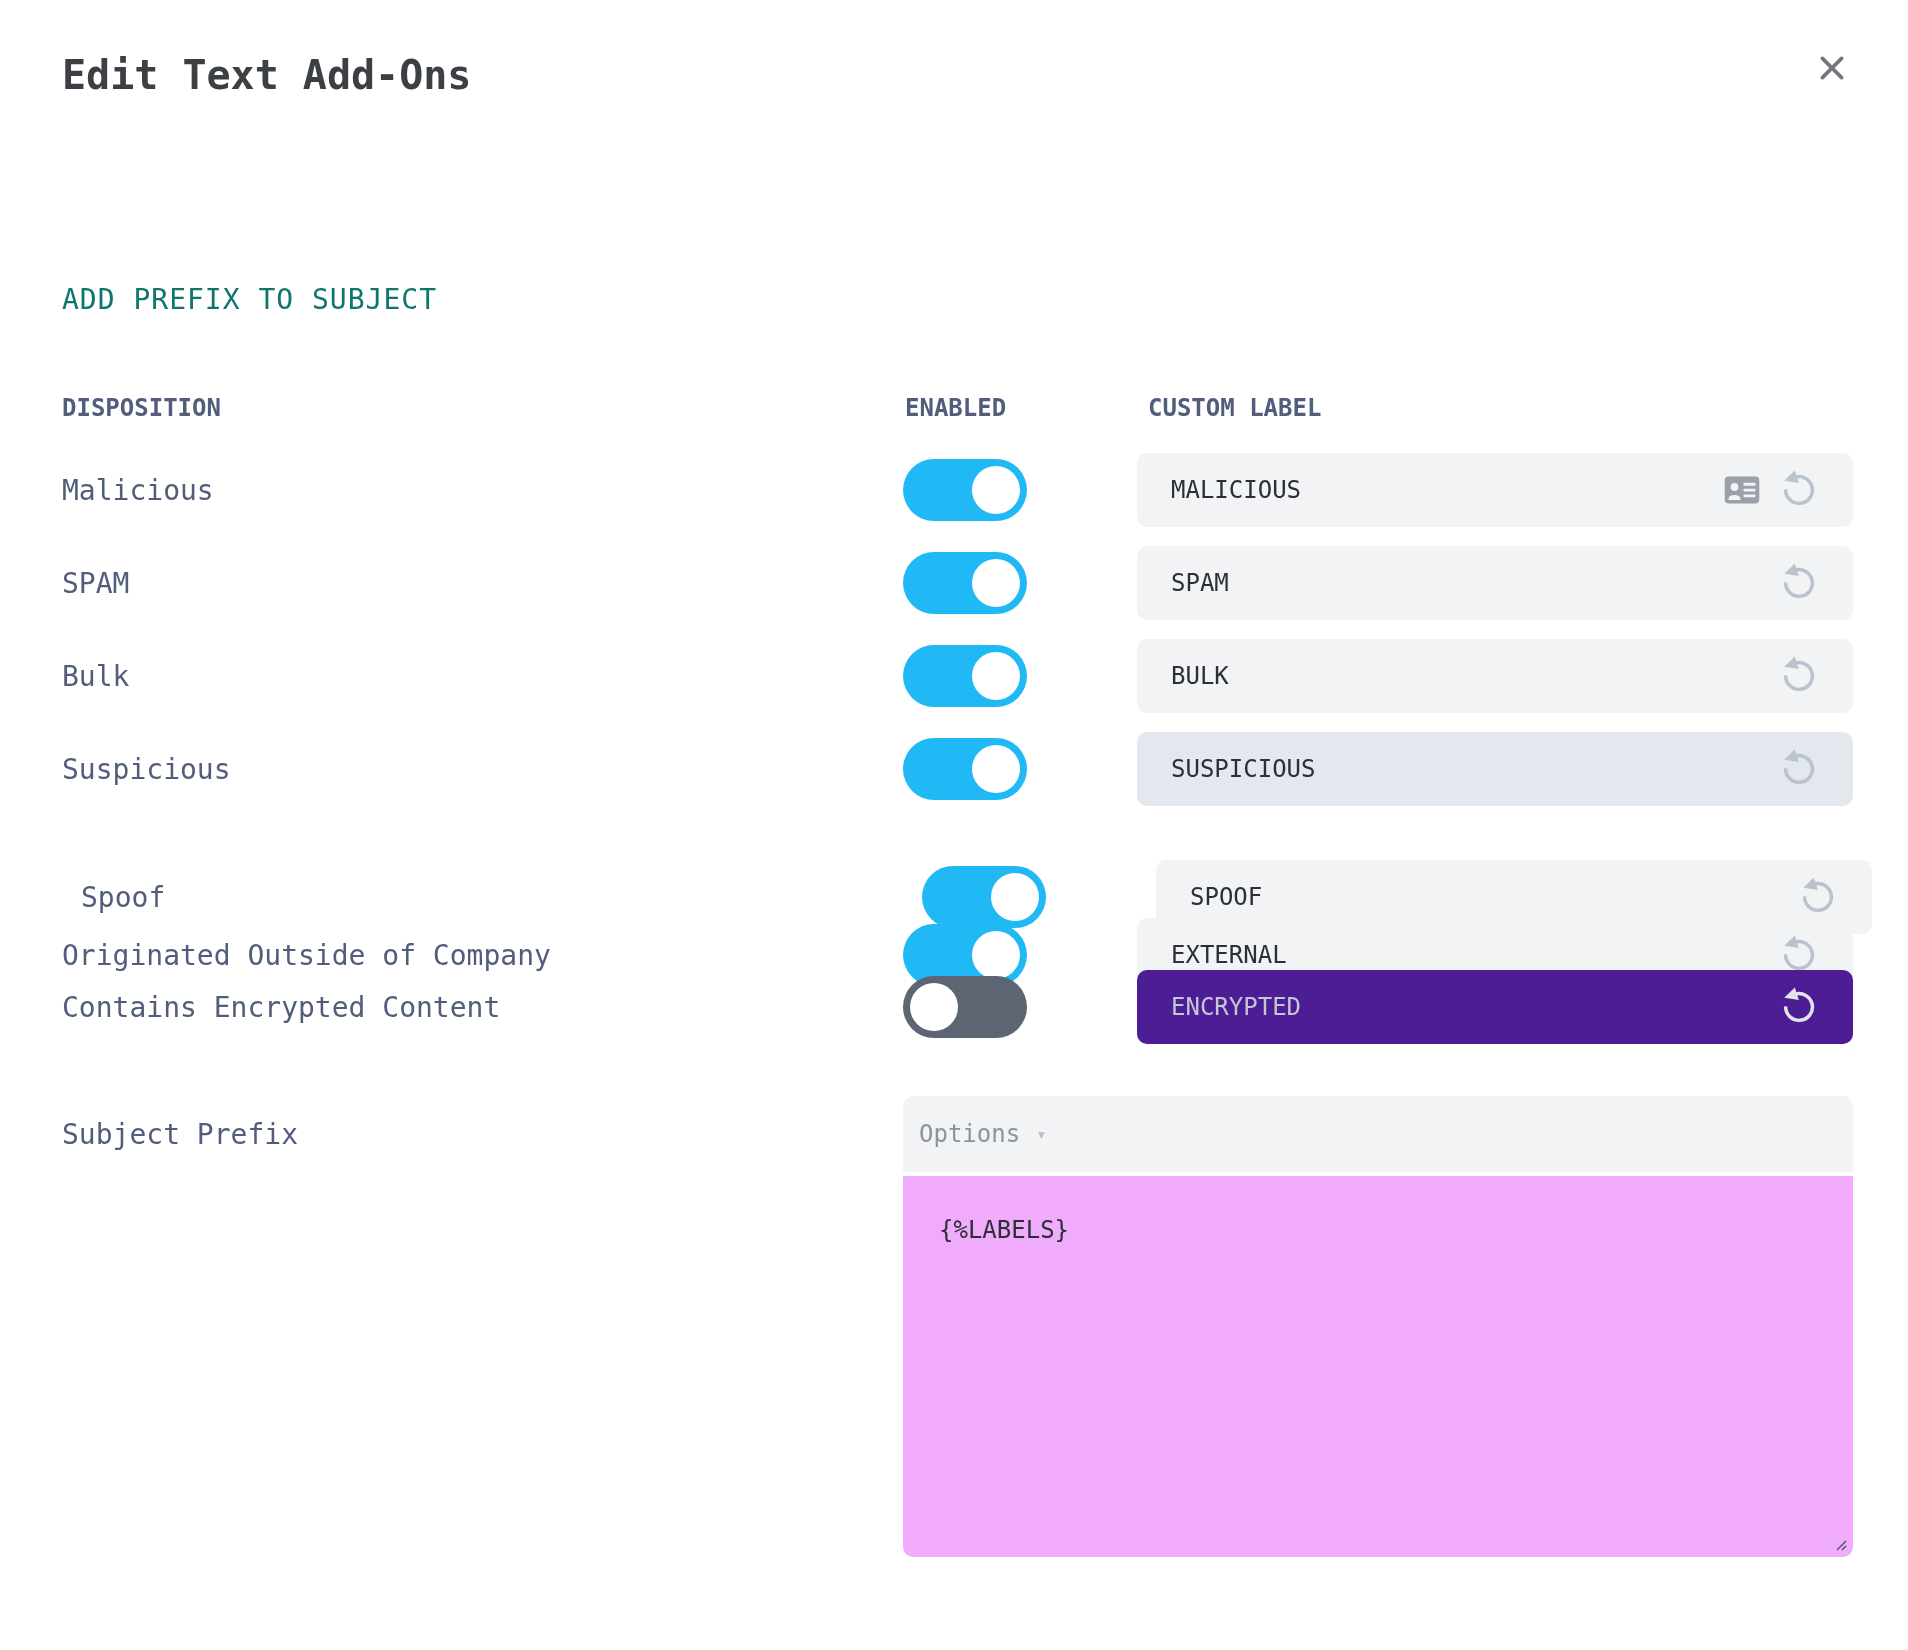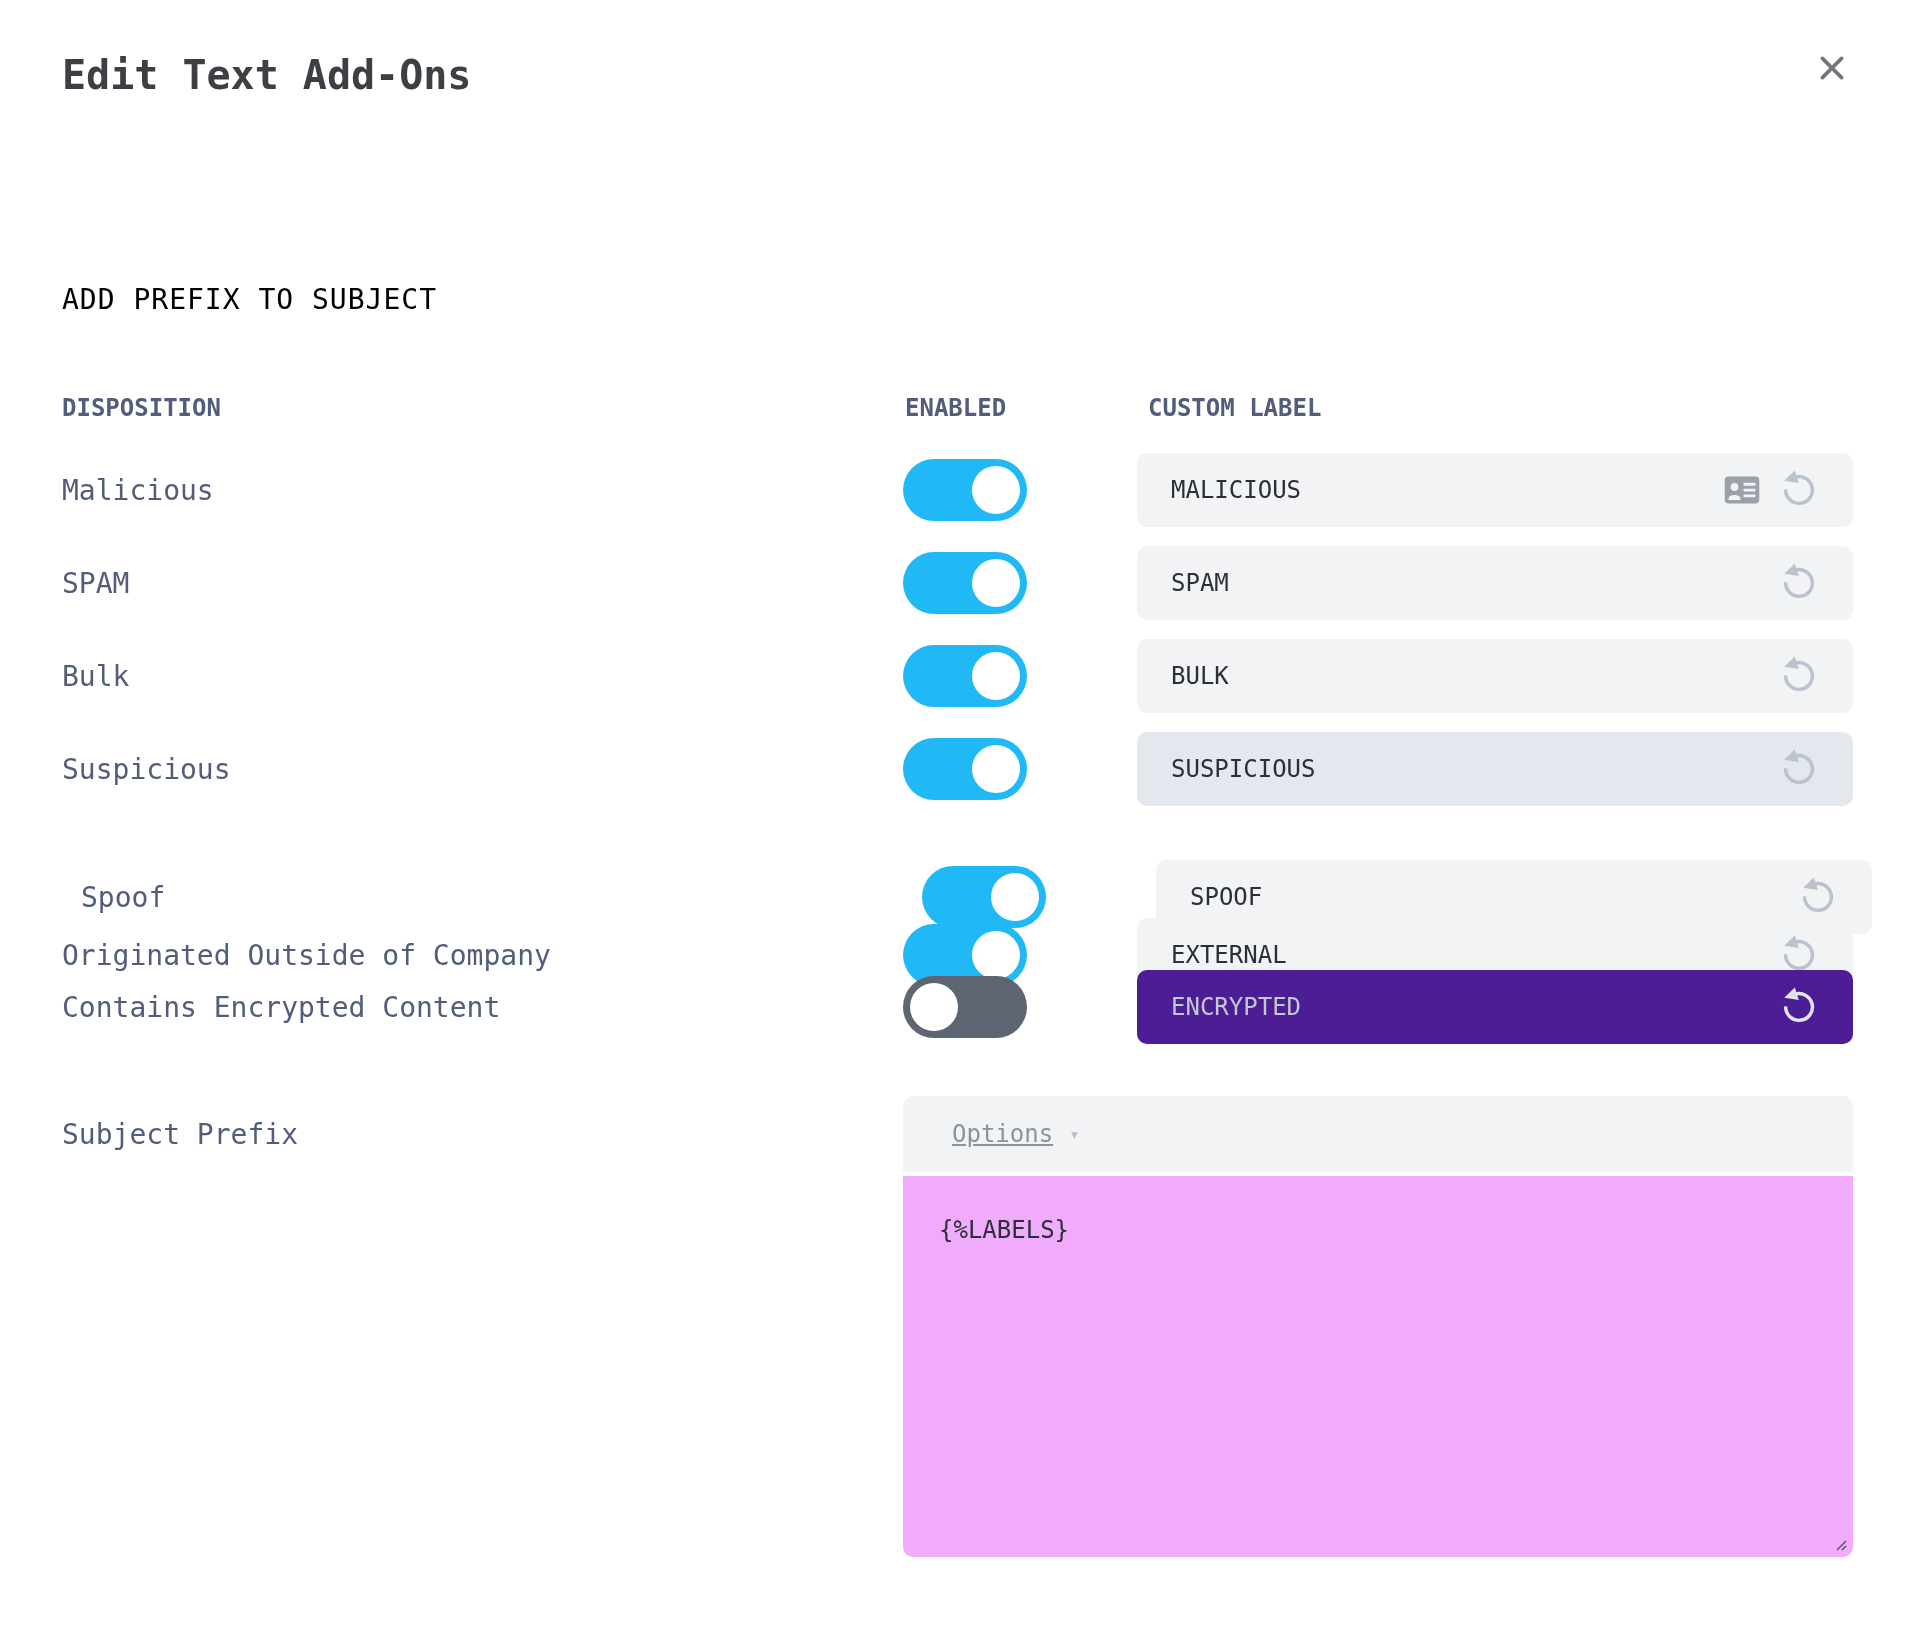--- a/index.html
+++ b/index.html
@@ -4,21 +4,21 @@
 <style>
   html,body{margin:0;padding:0;background:#ffffff;}
   .page{position:relative;width:1908px;height:1650px;background:#ffffff;overflow:hidden;
         font-family:"DejaVu Sans Mono","Liberation Mono",monospace;}
 
   .title{position:absolute;left:62px;top:52px;font-size:40px;font-weight:700;color:#3c4045;white-space:nowrap;}
 
   .close-btn{position:absolute;left:1806px;top:44px;width:52px;height:52px;display:flex;
              align-items:center;justify-content:center;color:#73767c;cursor:pointer;}
 
-  .section-heading{position:absolute;left:62px;top:283px;font-size:28px;letter-spacing:1px;color:#000000;white-space:nowrap;}
+  .section-heading{position:absolute;left:62px;top:283px;font-size:28px;letter-spacing:1px;color:#0f766e;white-space:nowrap;}
 
   .col-header{position:absolute;top:394px;font-size:24px;font-weight:700;color:#515d7b;white-space:nowrap;}
   .col-disposition{left:62px;}
   .col-enabled{left:905px;}
   .col-custom{left:1133px;margin-left:15px;}
 
   .rows{position:absolute;left:0;top:0;width:100%;height:100%;}
   .row{position:absolute;left:0;width:100%;height:74px;}
   .row-label{position:absolute;left:62px;top:0;height:74px;display:flex;align-items:center;
              font-size:28px;color:#515d7b;white-space:nowrap;}
@@ -39,21 +39,21 @@
 
   .icon-card{position:absolute;right:93px;top:22px;width:36px;height:30px;color:#9ba1a8;cursor:pointer;line-height:0;}
   .icon-reset{position:absolute;right:32px;top:15px;width:44px;height:44px;color:#bac3cd;cursor:pointer;line-height:0;}
   .field.disabled .icon-reset{color:#e0e5eb;}
 
   .sp-label{position:absolute;left:62px;top:1096px;height:76px;display:flex;align-items:center;
             font-size:28px;color:#515d7b;white-space:nowrap;}
 
   .options-bar{position:absolute;left:903px;top:1096px;width:950px;height:76px;background:#f1f3f5;
                border-radius:10px 10px 0 0;display:flex;align-items:center;cursor:pointer;}
-  .options-text{margin-left:49px;font-size:24px;color:#8d929c;text-decoration:underline;}
+  .options-text{margin-left:16px;font-size:24px;color:#8d929c;}
   .options-caret{margin-left:16px;font-size:17px;color:#b9bdc4;}
 
   .prefix-textarea{position:absolute;left:903px;top:1176px;width:950px;height:381px;background:#f0abfc;
                    border-radius:0 0 10px 10px;cursor:text;}
   .textarea-value{position:absolute;left:36px;top:40px;font-size:24px;color:#2c2f36;white-space:pre;}
   .resize-handle{position:absolute;right:5px;bottom:5px;width:20px;height:20px;color:#55585d;cursor:nwse-resize;line-height:0;}
 </style>
 </head>
 <body>
 

